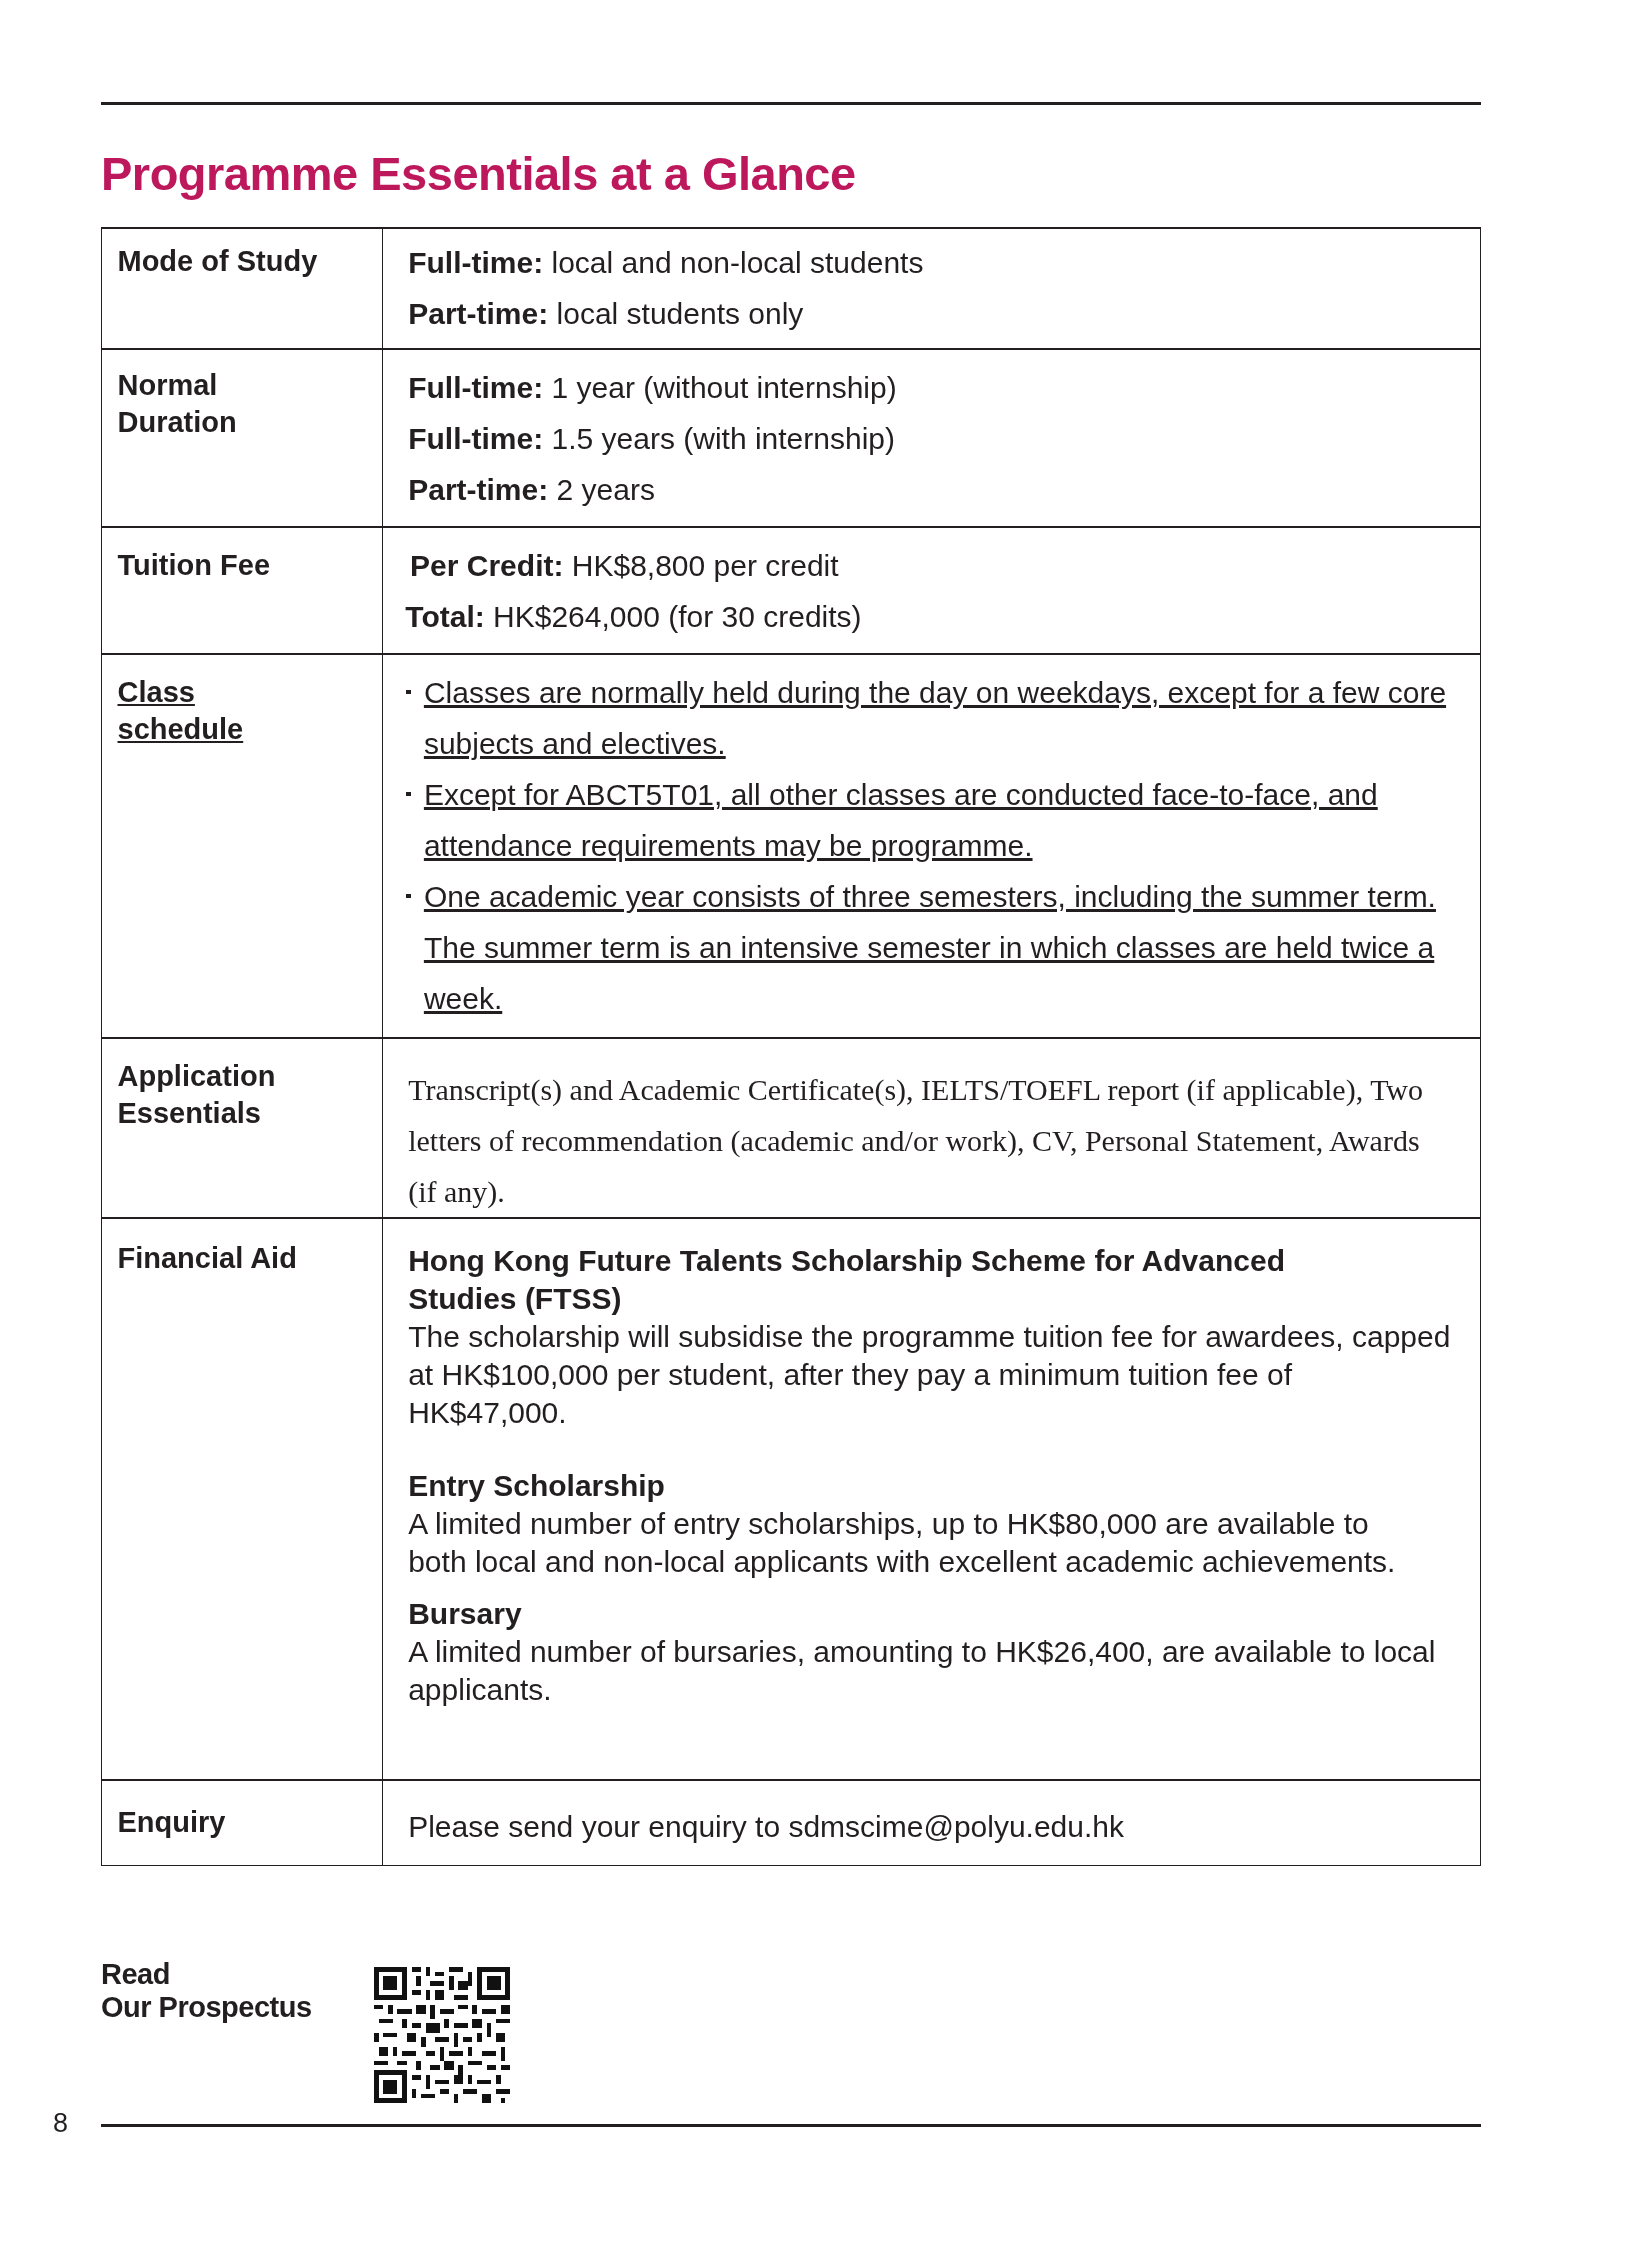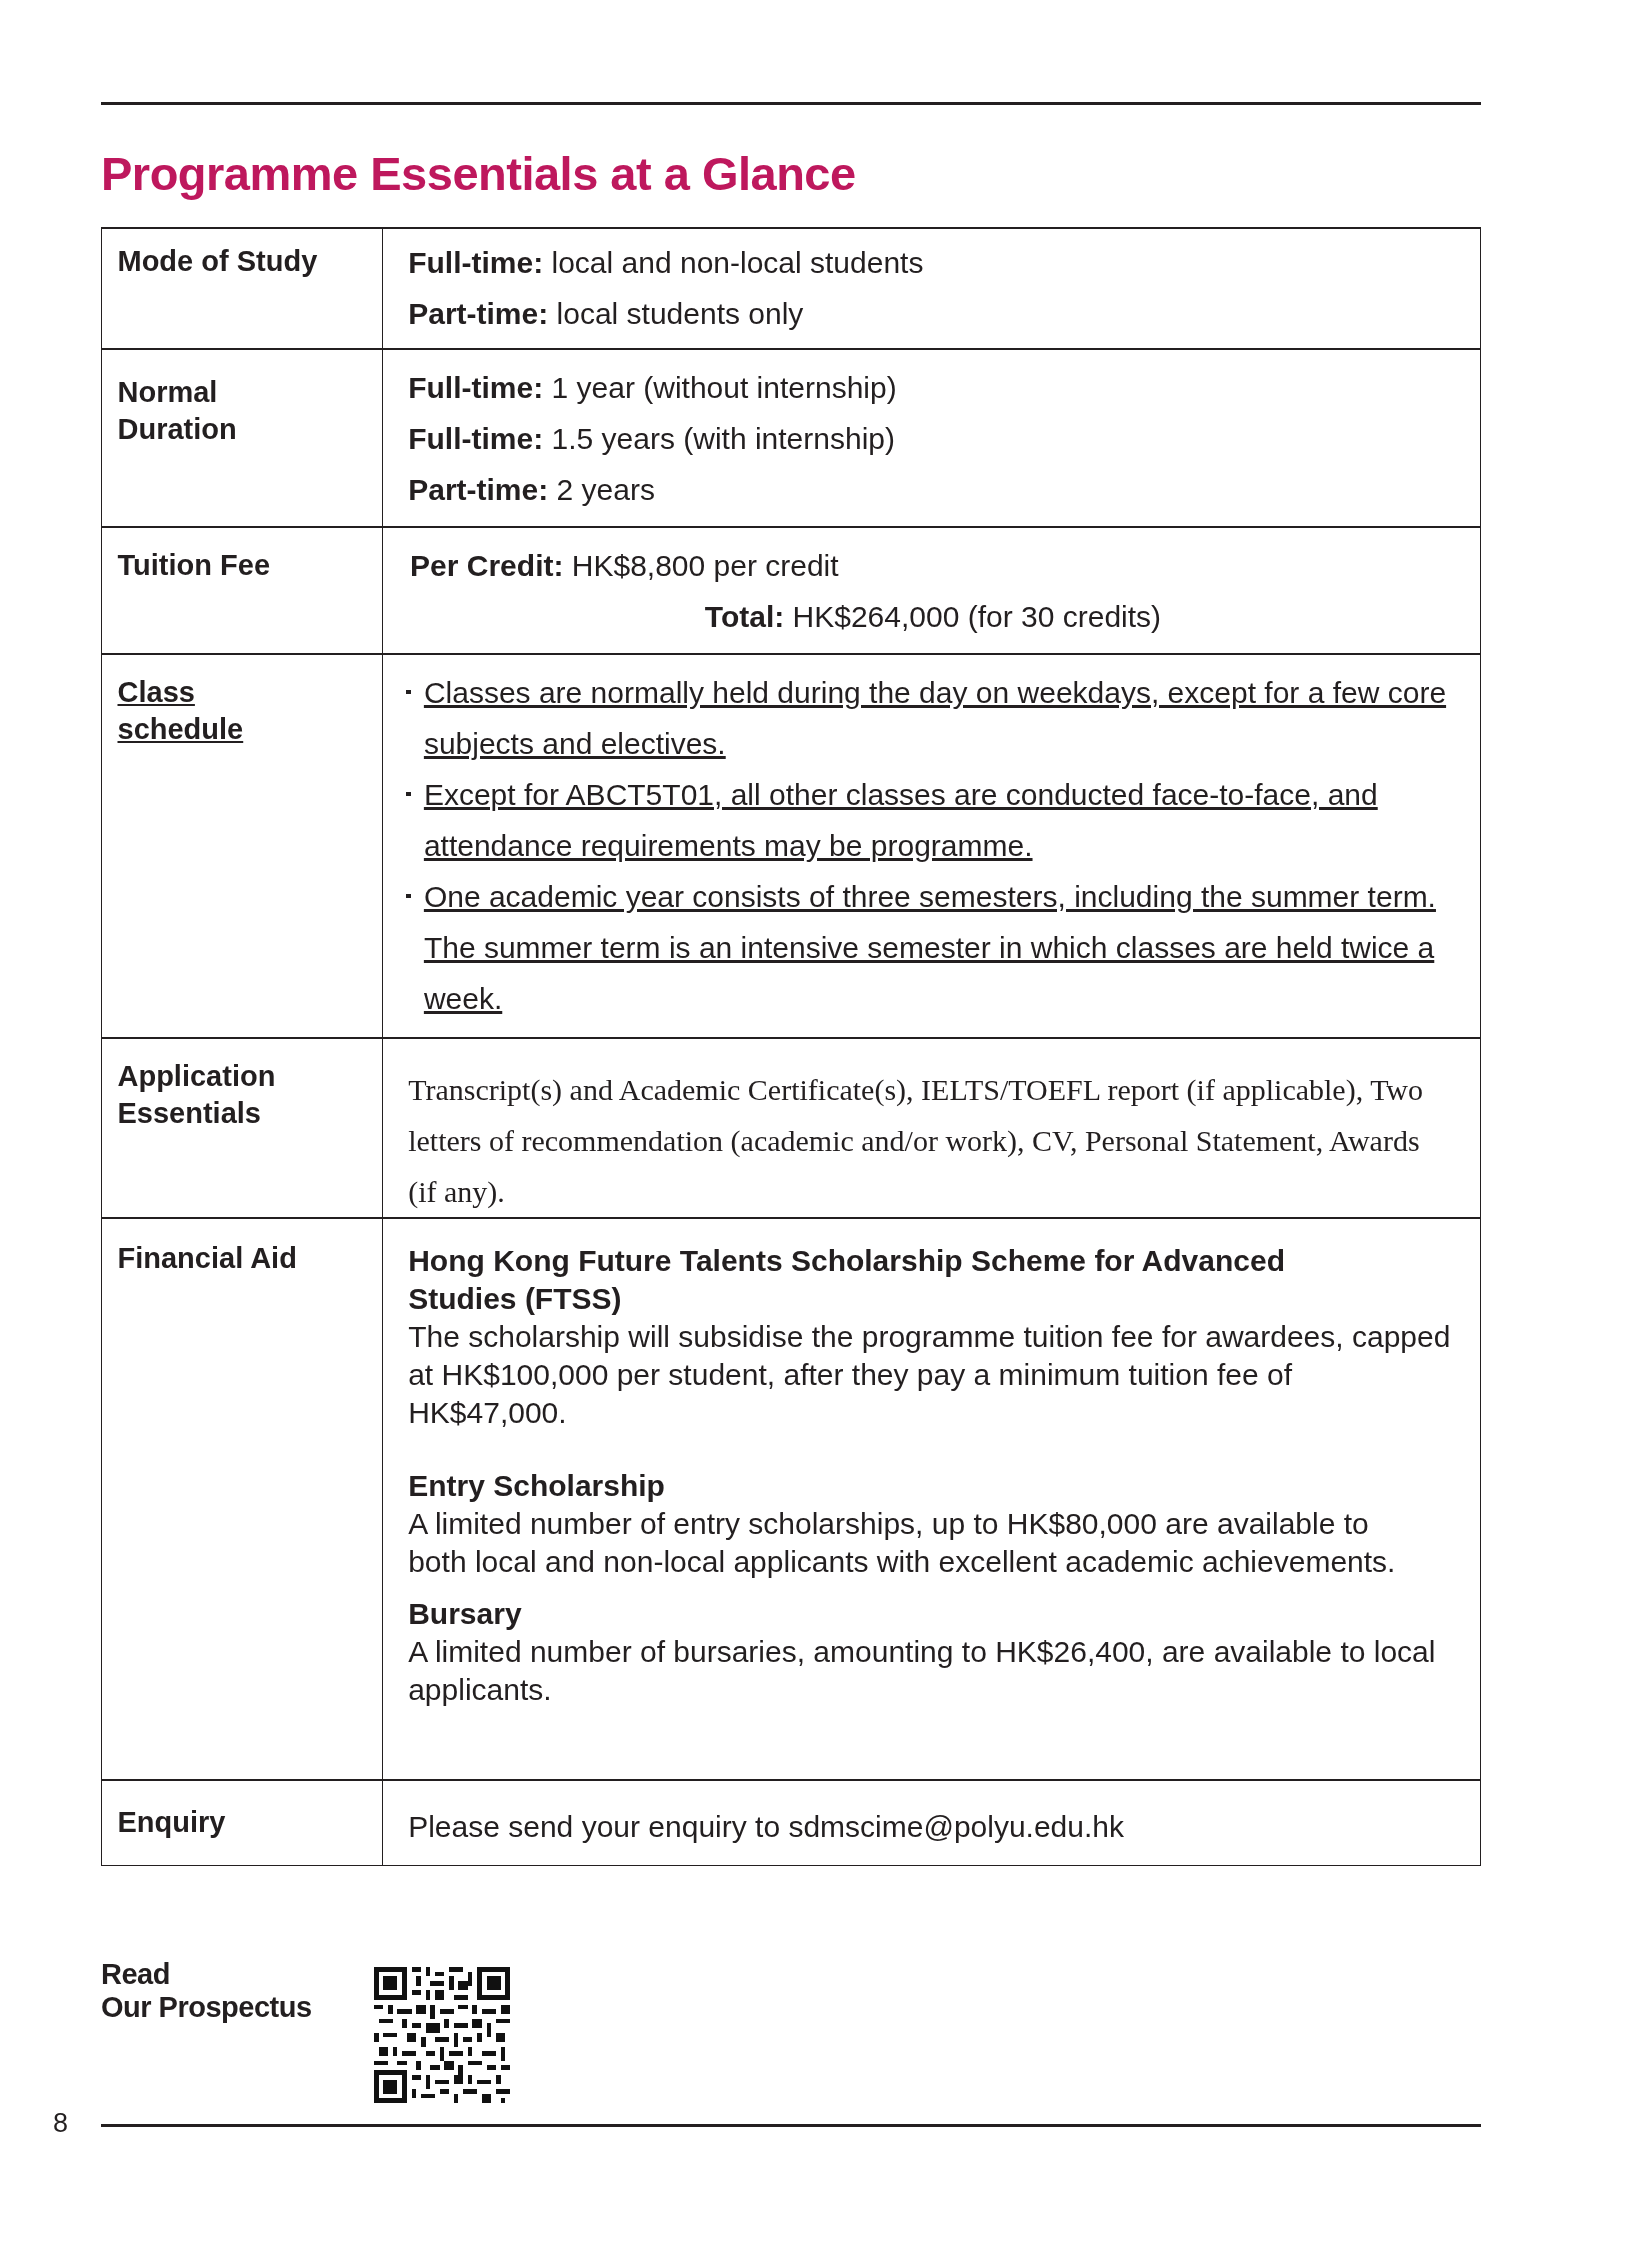--- a/index.html
+++ b/index.html
@@ -38,34 +38,34 @@
 <table class="essentials">
   <tbody>
       <tr style="height:121px;">
     <td class="label">Mode of Study</td>
     <td class="value" style="line-height:51px;padding-top:8px;">
       <div><b>Full-time:</b><span> local and non-local students</span></div>
       <div><b>Part-time:</b><span> local students only</span></div>
     </td>
   </tr>
   <tr style="height:178px;">
-    <td class="label" style="padding-top:24px;">
+    <td class="label" style="padding-top:17px;">
           <div style="width:107px;">Normal Duration</div>
         </td>
     <td class="value" style="padding-top:11.6px;">
       <div><b>Full-time:</b><span> 1 year (without internship)</span></div>
       <div><b>Full-time:</b><span> 1.5 years (with internship)</span></div>
       <div><b>Part-time:</b><span> 2 years</span></div>
     </td>
   </tr>
   <tr style="height:127px;">
     <td class="label" style="padding-top:19.4px;">Tuition Fee</td>
     <td class="value" style="padding-top:11.6px;">
       <div style="padding-left:1.9px;"><b>Per Credit:</b><span> HK$8,800 per credit</span></div>
-      <div style="margin-left:-2.9px;text-align:center;"><b>Total:</b><span> HK$264,000 (for 30 credits)</span></div>
+      <div style="margin-left:-2.9px;"><b>Total:</b><span> HK$264,000 (for 30 credits)</span></div>
     </td>
   </tr>
   <tr style="height:384px;text-decoration:underline;">
     <td class="label" style="padding-top:19.4px;">
           <div style="width:107px;">Class schedule</div>
         </td>
     <td class="value" style="padding-top:11.6px;padding-left:21.3px;">
       <div class="bullet">Classes are normally held during the day on weekdays, except for a few core subjects and electives.</div>
       <div class="bullet">Except for ABCT5T01, all other classes are conducted face-to-face, and attendance requirements may be programme.</div>
       <div class="bullet">One academic year consists of three semesters, including the summer term. The summer term is an intensive semester in which classes are held twice a week.</div>

